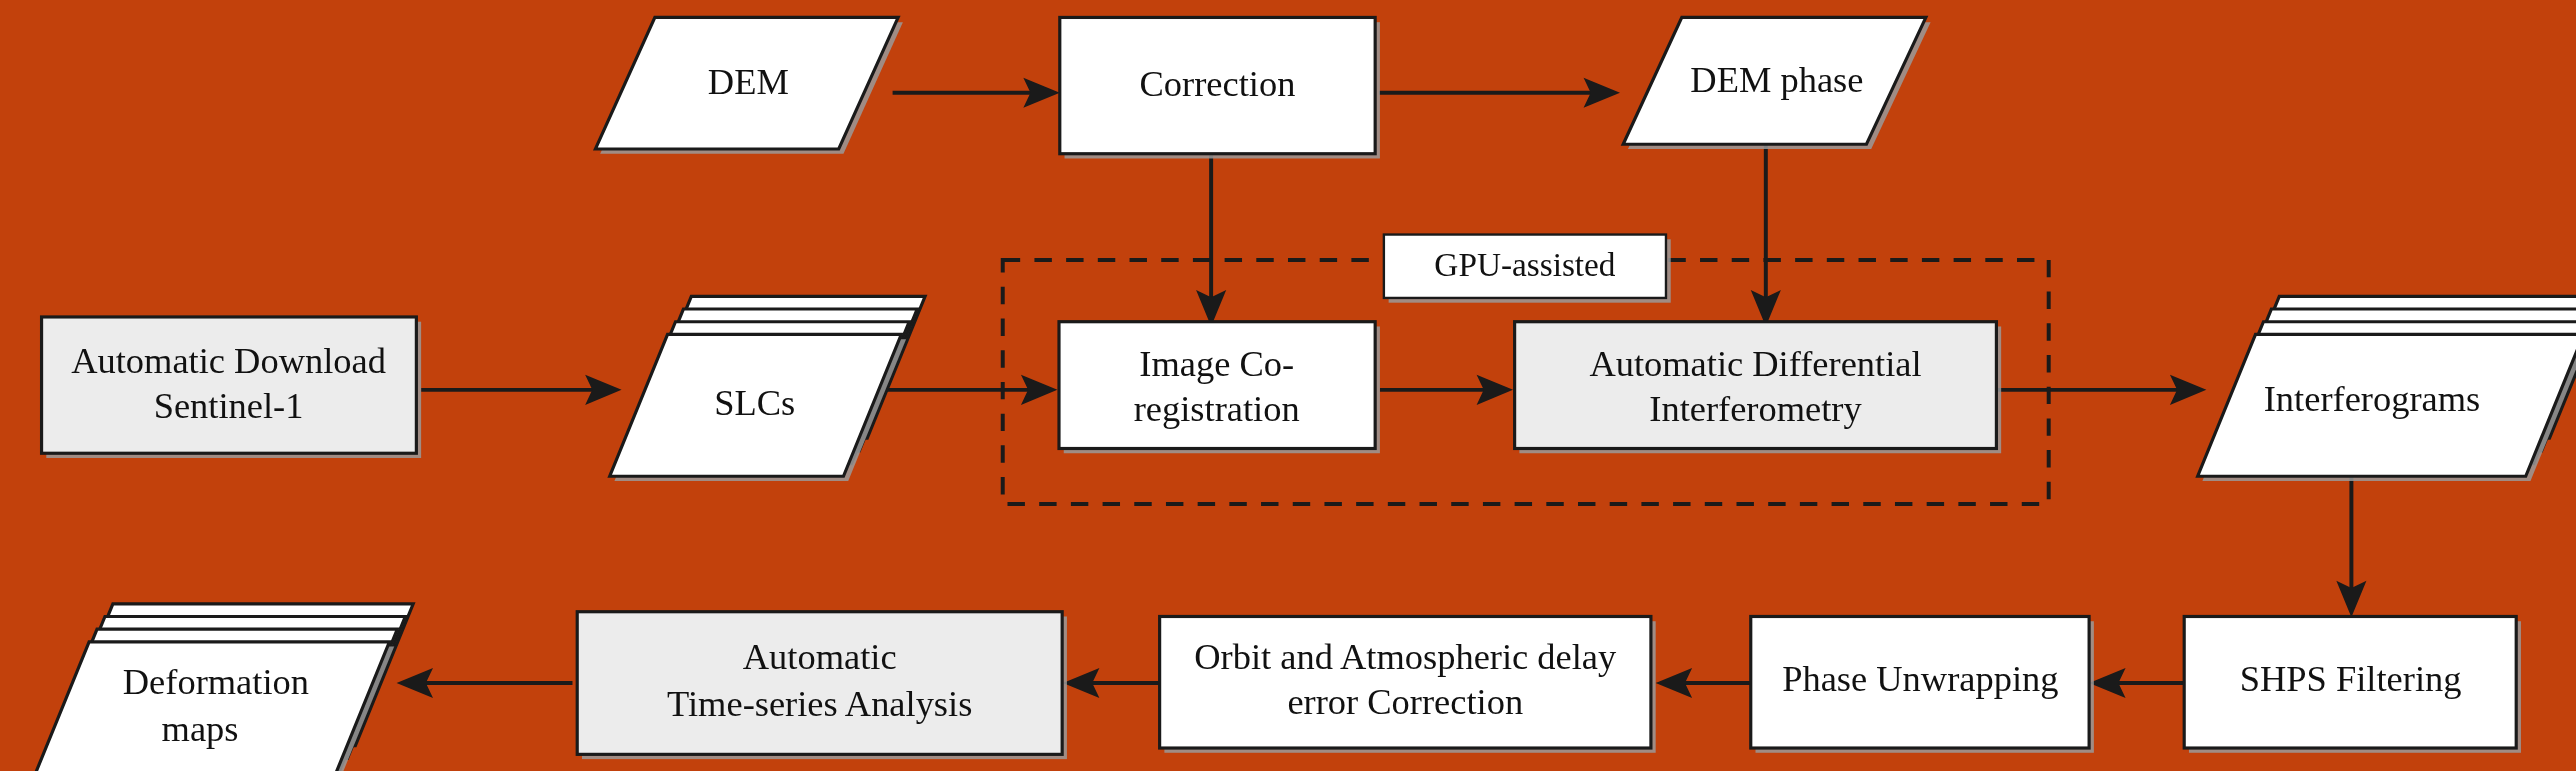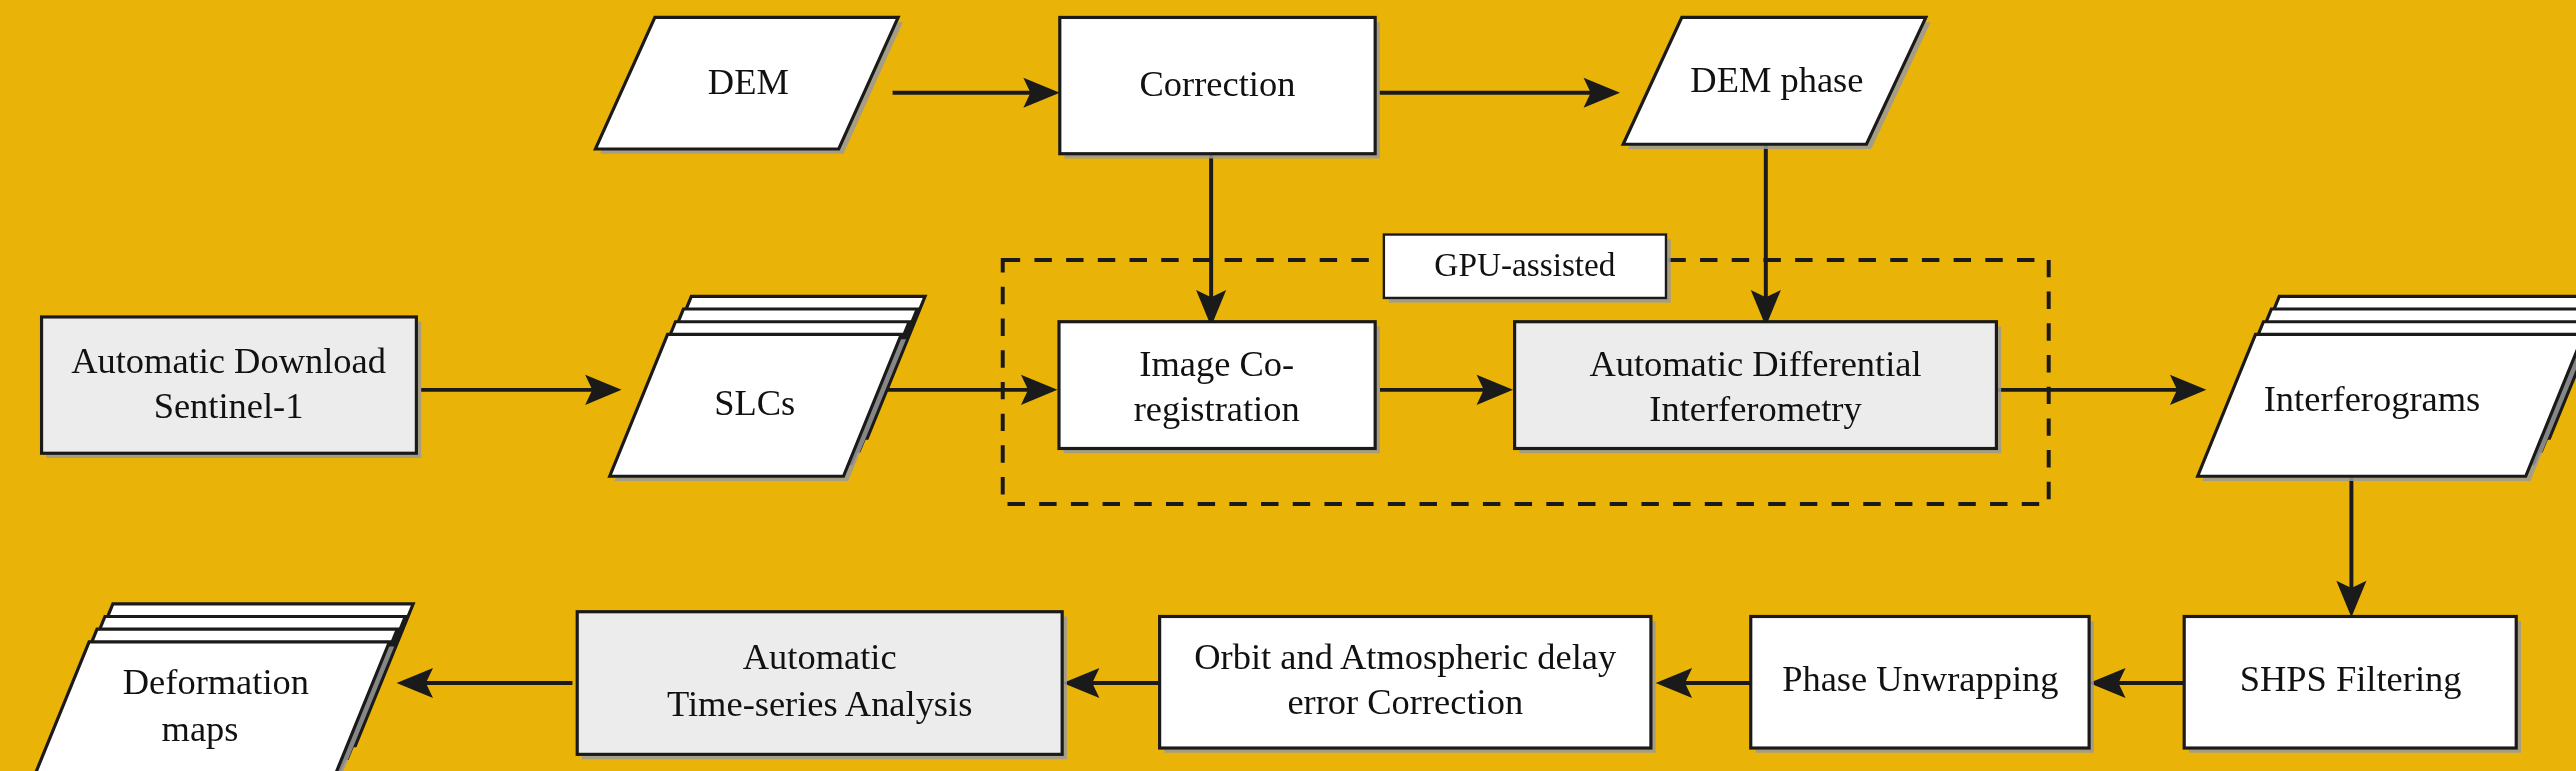--- a/index.html
+++ b/index.html
@@ -4,21 +4,21 @@
 <style>
   html, body {
     margin: 0;
     padding: 0;
     background: #ffffff;
   }
   #stage {
     position: relative;
     width: 2576px;
     height: 771px;
-    background: #eab308;
+    background: #c2410c;
     overflow: hidden;
     font-family: "Liberation Serif", "DejaVu Serif", serif;
   }
   svg#flow {
     position: absolute;
     left: 0;
     top: 0;
     width: 2576px;
     height: 771px;
     display: block;

